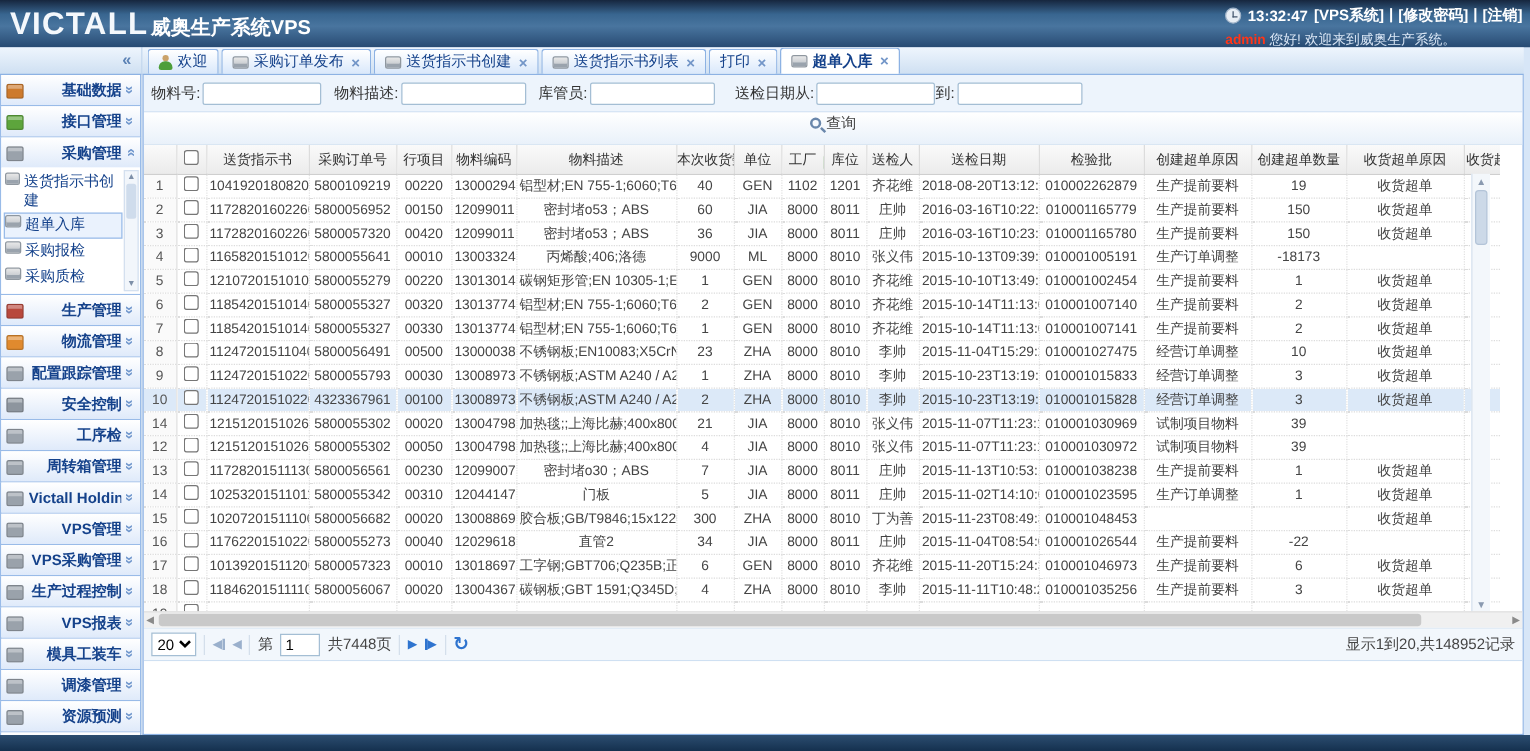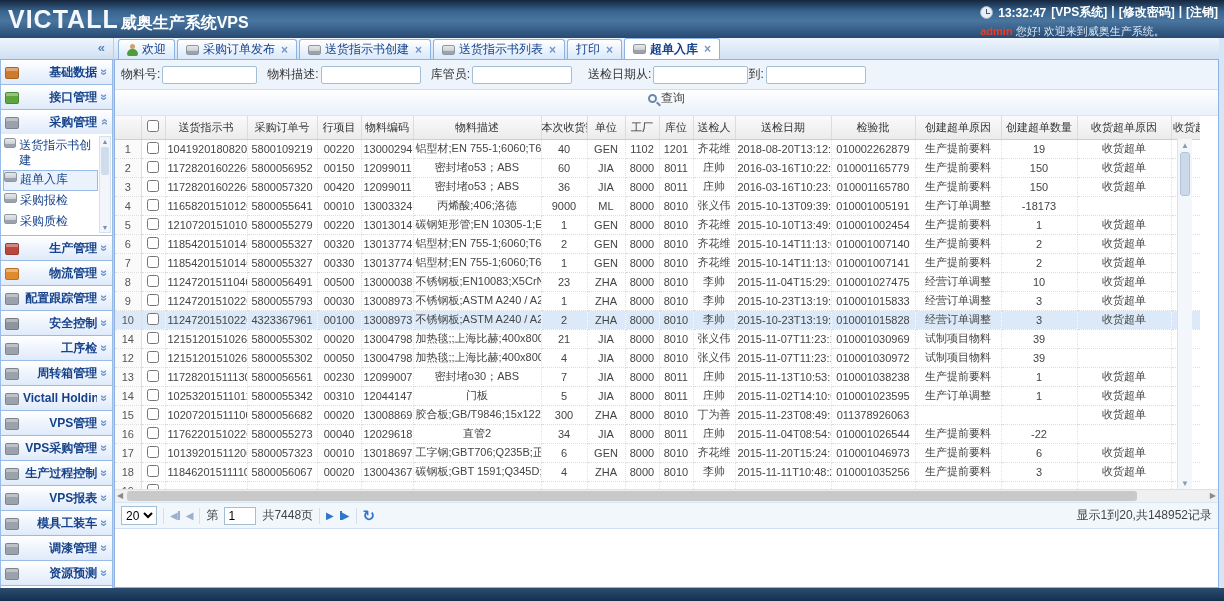--- a/index.html
+++ b/index.html
@@ -696,21 +696,21 @@
                   <td>5800056682</td>
                   <td>00020</td>
                   <td>13008869</td>
                   <td>胶合板;GB/T9846;15x1220x</td>
                   <td>300</td>
                   <td>ZHA</td>
                   <td>8000</td>
                   <td>8010</td>
                   <td>丁为善</td>
                   <td>2015-11-23T08:49:3</td>
-                  <td>011378926063</td>
+                  <td>010001048453</td>
                   <td></td>
                   <td></td>
                   <td>收货超单</td>
                   <td></td>
                 </tr>
                 <tr>
                   <td class="rownum">16</td>
                   <td><input type="checkbox" style=""></td>
                   <td>11762201510220</td>
                   <td>5800055273</td>

